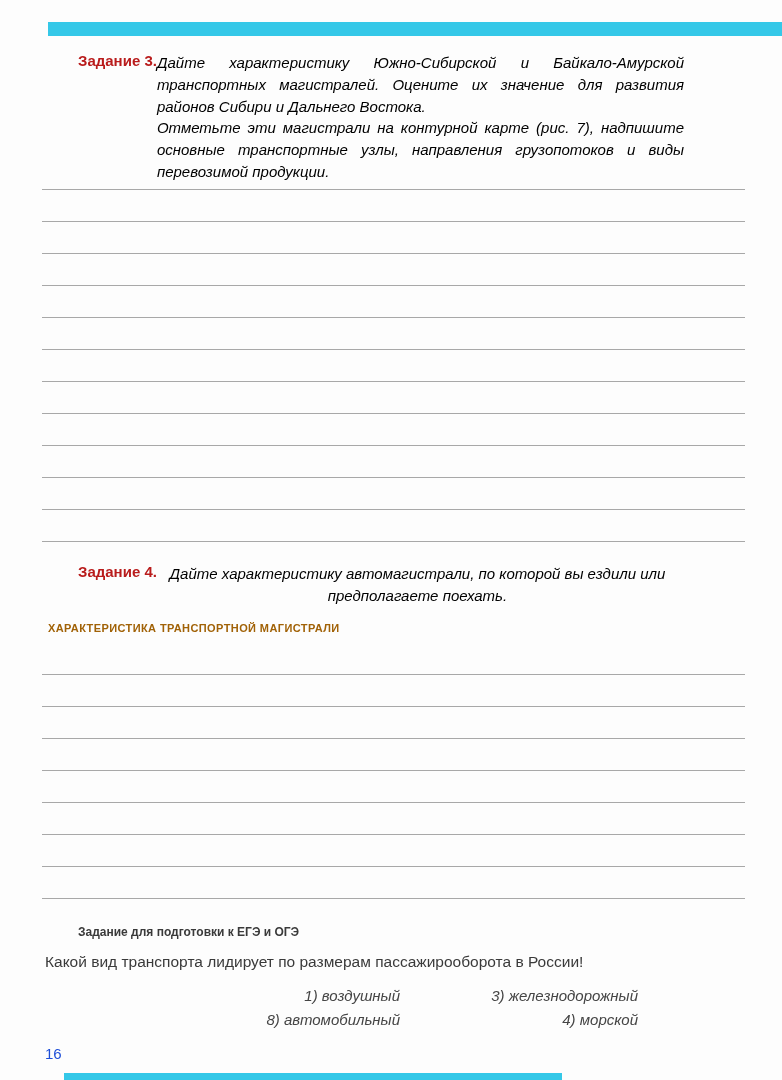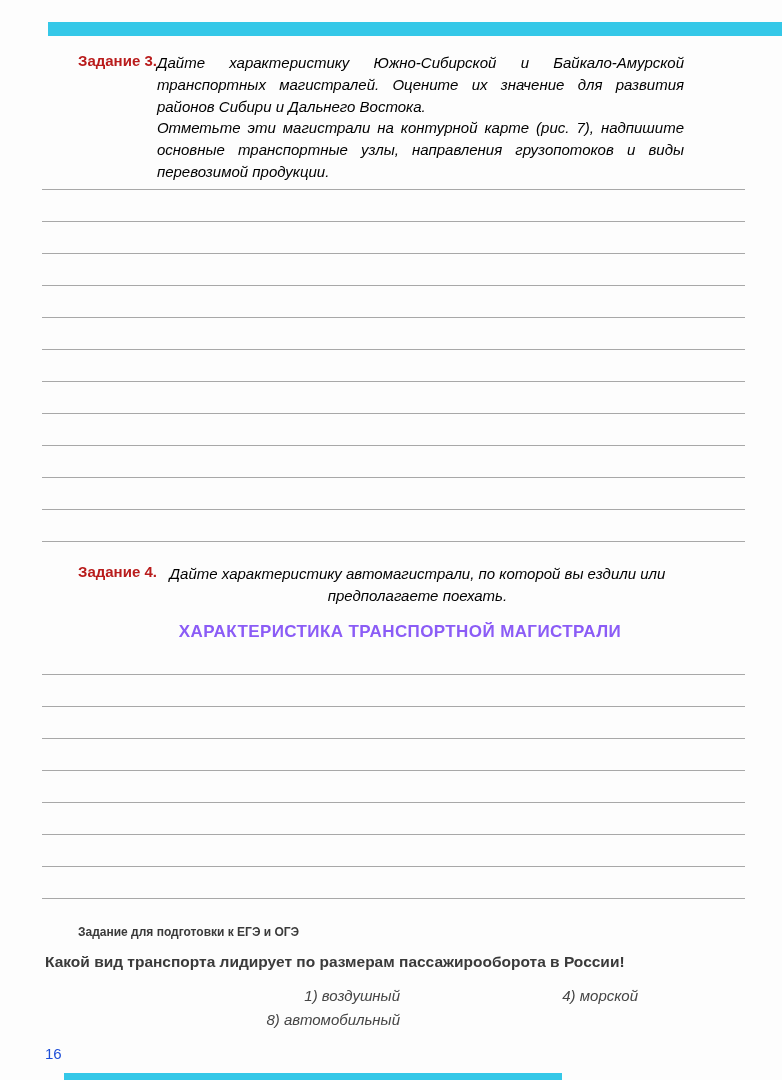--- a/index.html
+++ b/index.html
@@ -34,32 +34,32 @@
   #task4 { left: 78px; top: 563px; width: 600px; }
   #task4 .task-text { text-align: center; width: 522px; }
 
   .rules { position: absolute; left: 42px; width: 703px; }
   .rule { height: 32px; border-bottom: 1px solid var(--rule); }
   #rules1 { top: 158px; }
   #rules2 { top: 643px; }
 
   .subheading {
     position: absolute; left: 48px; top: 622px; width: 704px;
-    text-align: center;
-    font-weight: bold; font-size: 17px; letter-spacing: 0.4px;
-    color: #8b5cf6;
+    text-align: left;
+    font-weight: bold; font-size: 11px; letter-spacing: 0.4px;
+    color: #a16207;
   }
 
   .ege-title {
     position: absolute; left: 78px; top: 925px;
     font-weight: bold; font-size: 12px; color: #3a3a3a;
   }
   .ege-question {
     position: absolute; left: 45px; top: 953px;
-    font-weight: bold; font-size: 15.5px; color: #3a3a3a;
+    font-weight: normal; font-size: 15.5px; color: #3a3a3a;
   }
   .options {
     position: absolute; left: 158px; top: 987px; width: 480px;
     display: grid;
     grid-template-columns: 242px auto;
     grid-template-rows: repeat(2, 24px);
     grid-auto-flow: column;
     font-style: italic; font-size: 15px; color: #454545; text-align: right;
   }
 
@@ -121,18 +121,19 @@
     <div class="rule"></div>
     <div class="rule"></div>
   </div>
 
 <div class="ege-title">Задание для подготовки к ЕГЭ и ОГЭ</div>
 <div class="ege-question">Какой вид транспорта лидирует по размерам пассажирооборота в России!</div>
 
 <div class="options">
   <div>1) воздушный</div>
   <div>8) автомобильный</div>
+  <div>3) железнодорожный</div>
   <div>4) морской</div>
 </div>
 
 <div class="page-number">16</div>
 
 <div class="bottombar"></div>
 
 </body></html>

